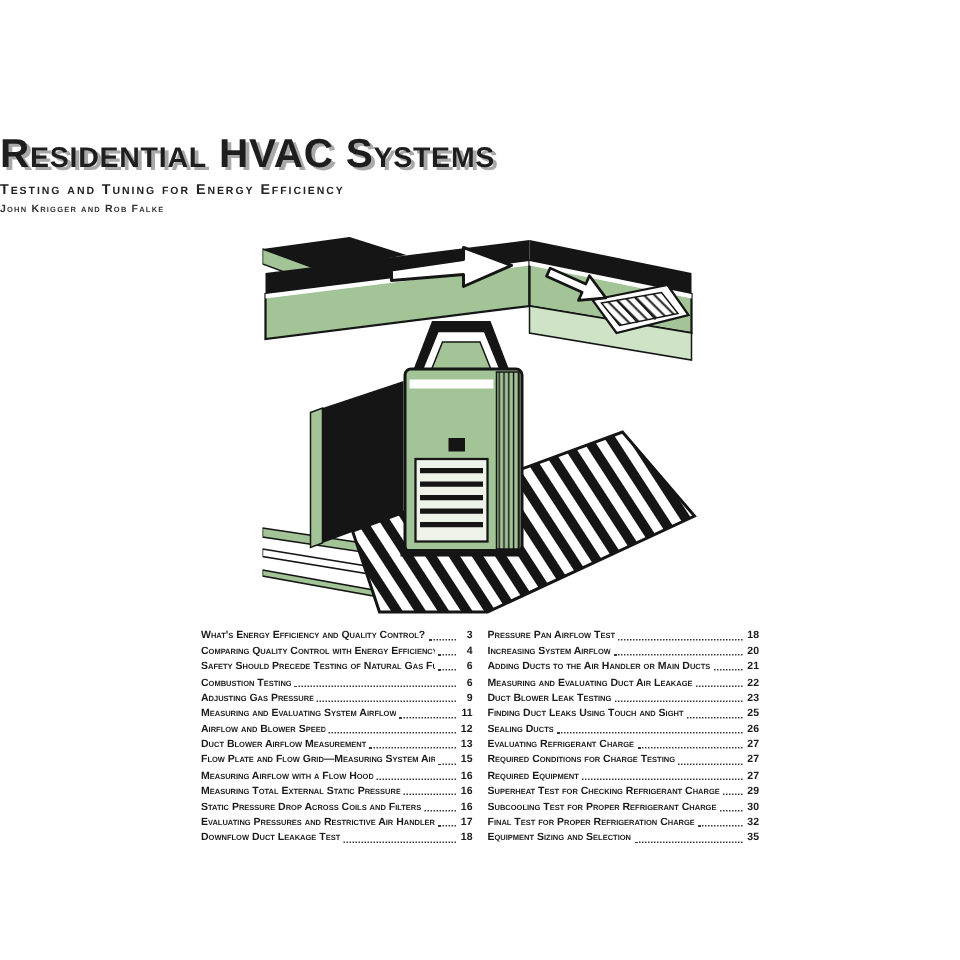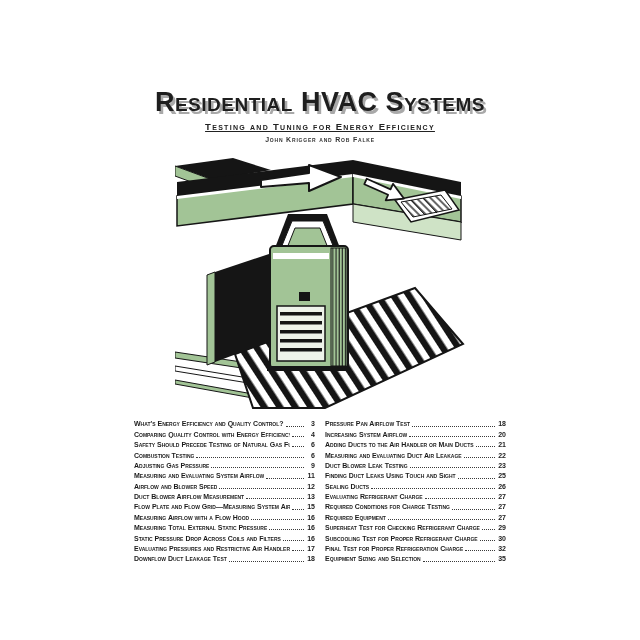--- a/index.html
+++ b/index.html
@@ -1,29 +1,29 @@
 <!DOCTYPE html>
 <html><head>
 <meta charset="utf-8">
 <style>
   html,body{margin:0;padding:0;}
   body{
     width:640px;height:640px;background:#ffffff;overflow:hidden;
     font-family:"Liberation Sans", sans-serif;color:#151515;
   }
   .page{width:640px;height:640px;position:relative;background:#fff;}
-  .header{margin-top:88px;text-align:center;}
+  .header{margin-top:88px;text-align:left;}
   .title{
     font-size:27px;font-weight:700;letter-spacing:.5px;line-height:1.05;
     font-variant:small-caps;color:#1e1e1e;margin:0;
     text-shadow:2.5px 2.5px 0 #a9a9a9;
   }
   .subtitle{
     font-size:9.5px;font-weight:700;letter-spacing:1.3px;margin-top:5px;
-    font-variant:small-caps;color:#222;text-decoration:underline;
+    font-variant:small-caps;color:#222;
   }
   .authors{
     font-size:7px;font-weight:700;letter-spacing:.8px;margin-top:4px;
     font-variant:small-caps;color:#333;
   }
   .illo-wrap{width:290px;height:255px;margin:13px auto 0;}
   .toc{
     width:372px;margin:9px auto 0;display:flex;gap:10px;
   }
   .toc-col{flex:1;min-width:0;}

